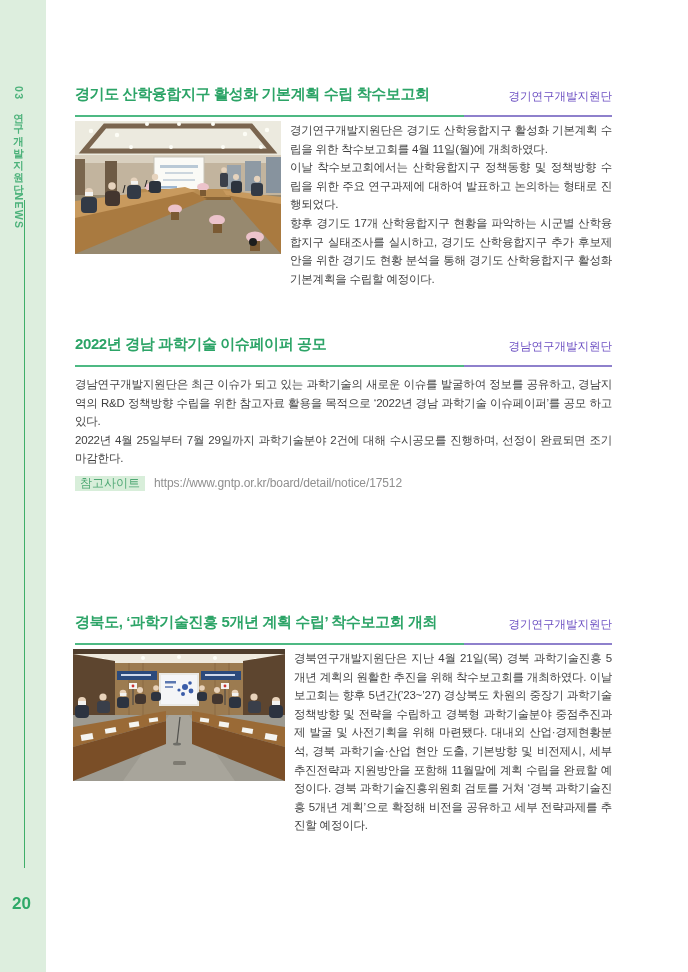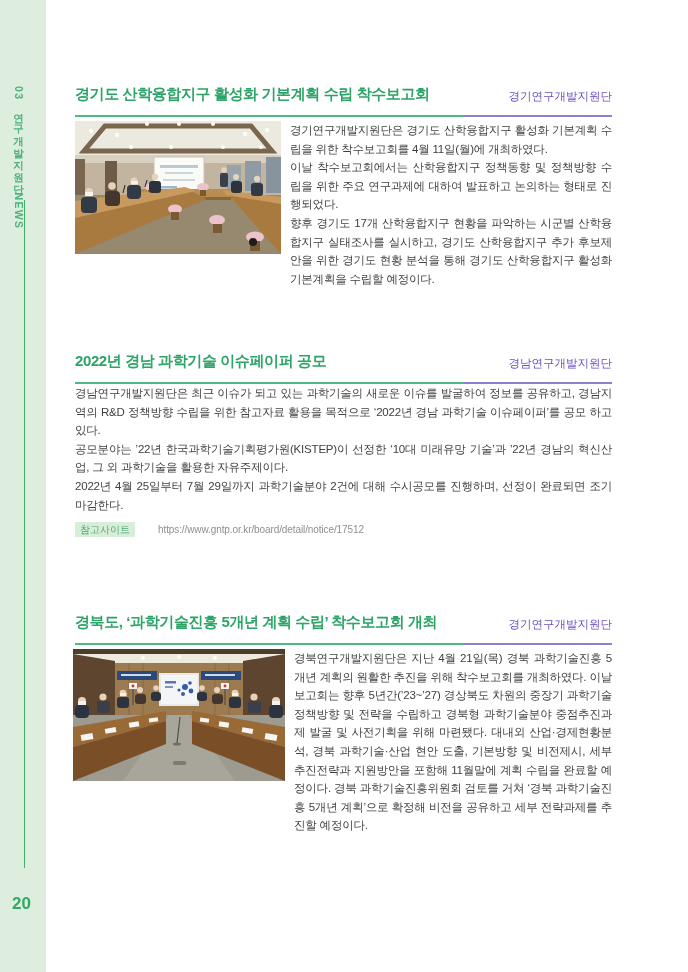--- a/index.html
+++ b/index.html
@@ -9,34 +9,34 @@
 
   
   .sidebar{position:absolute;left:0;top:0;width:46px;height:972px;background:#ddeede}
   .sidebar-label{position:absolute;left:12px;top:86px;writing-mode:vertical-rl;
                  color:#4db27b;font-size:10.5px;letter-spacing:1.4px;font-weight:600;white-space:nowrap}
   .sidebar-rule{position:absolute;left:24px;top:200px;width:1px;height:668px;background:#3fae69}
   .page-number{position:absolute;left:12px;top:894px;color:#2fa968;font-weight:bold;font-size:17px}
 
   
   .article{position:absolute;left:75px;width:537px}
-  .a1{top:85px}.a2{top:352px}.a3{top:613px}
+  .a1{top:85px}.a2{top:335px}.a3{top:613px}
   .art-head{display:flex;justify-content:space-between;align-items:flex-end;padding-bottom:11px}
   .art-title{margin:0;font-size:15px;font-weight:bold;color:#2ca467;letter-spacing:-0.4px;white-space:nowrap}
   .agency{font-size:11.5px;font-weight:normal;color:#6b4ec2;white-space:nowrap}
   .rule{display:flex;height:2px}
   .rule-green{flex:1;background:#4db983}
   .rule-purple{width:148px;background:#8e80cc}
   .art-content{display:flex;margin-top:4px}
   .photo{flex:0 0 auto;margin-right:9px;line-height:0}
   .photo svg{display:block}
   .art-body{flex:1;font-size:11.5px;line-height:18.6px;color:#3f3f3f;text-align:justify;letter-spacing:-0.2px}
   .art-body p{margin:0}
-  .a2 .art-body{}
-  .ref-row{margin-top:8px;display:flex;align-items:center;gap:23px;font-size:10px}
+  .a2 .art-body{margin-top:8px}
+  .ref-row{margin-top:8px;display:flex;align-items:center;gap:9px;font-size:12px}
   .ref-badge{background:#d8eeda;color:#4fa874;padding:1px 5px;line-height:13px}
   .ref-url{color:#8f8f8f;letter-spacing:-0.1px}
 </style>
 </head>
 <body>
 
 <div class="page">
 
   <aside class="sidebar">
     <div class="sidebar-label">03 연구개발지원단 NEWS</div>
@@ -138,21 +138,20 @@
     <div class="art-head">
       <h2 class="art-title">2022년 경남 과학기술 이슈페이퍼 공모</h2>
       <span class="agency">경남연구개발지원단</span>
     </div>
     <div class="rule">
       <div class="rule-green"></div>
       <div class="rule-purple"></div>
     </div>
     <div class="art-body">
       <p>경남연구개발지원단은 최근 이슈가 되고 있는 과학기술의 새로운 이슈를 발굴하여 정보를 공유하고, 경남지역의 R&amp;D 정책방향 수립을 위한 참고자료 활용을 목적으로 ‘2022년 경남 과학기술 이슈페이퍼’를 공모 하고 있다.</p>
-      <p>공모분야는 ’22년 한국과학기술기획평가원(KISTEP)이 선정한 ‘10대 미래유망 기술’과 ’22년 경남의 혁신산업, 그 외 과학기술을 활용한 자유주제이다.</p>
       <p>2022년 4월 25일부터 7월 29일까지 과학기술분야 2건에 대해 수시공모를 진행하며, 선정이 완료되면 조기 마감한다.</p>
     </div>
     <div class="ref-row">
       <span class="ref-badge">참고사이트</span>
       <span class="ref-url">https://www.gntp.or.kr/board/detail/notice/17512</span>
     </div>
   </section>
 
   <section class="article a3">
     <div class="art-head">

